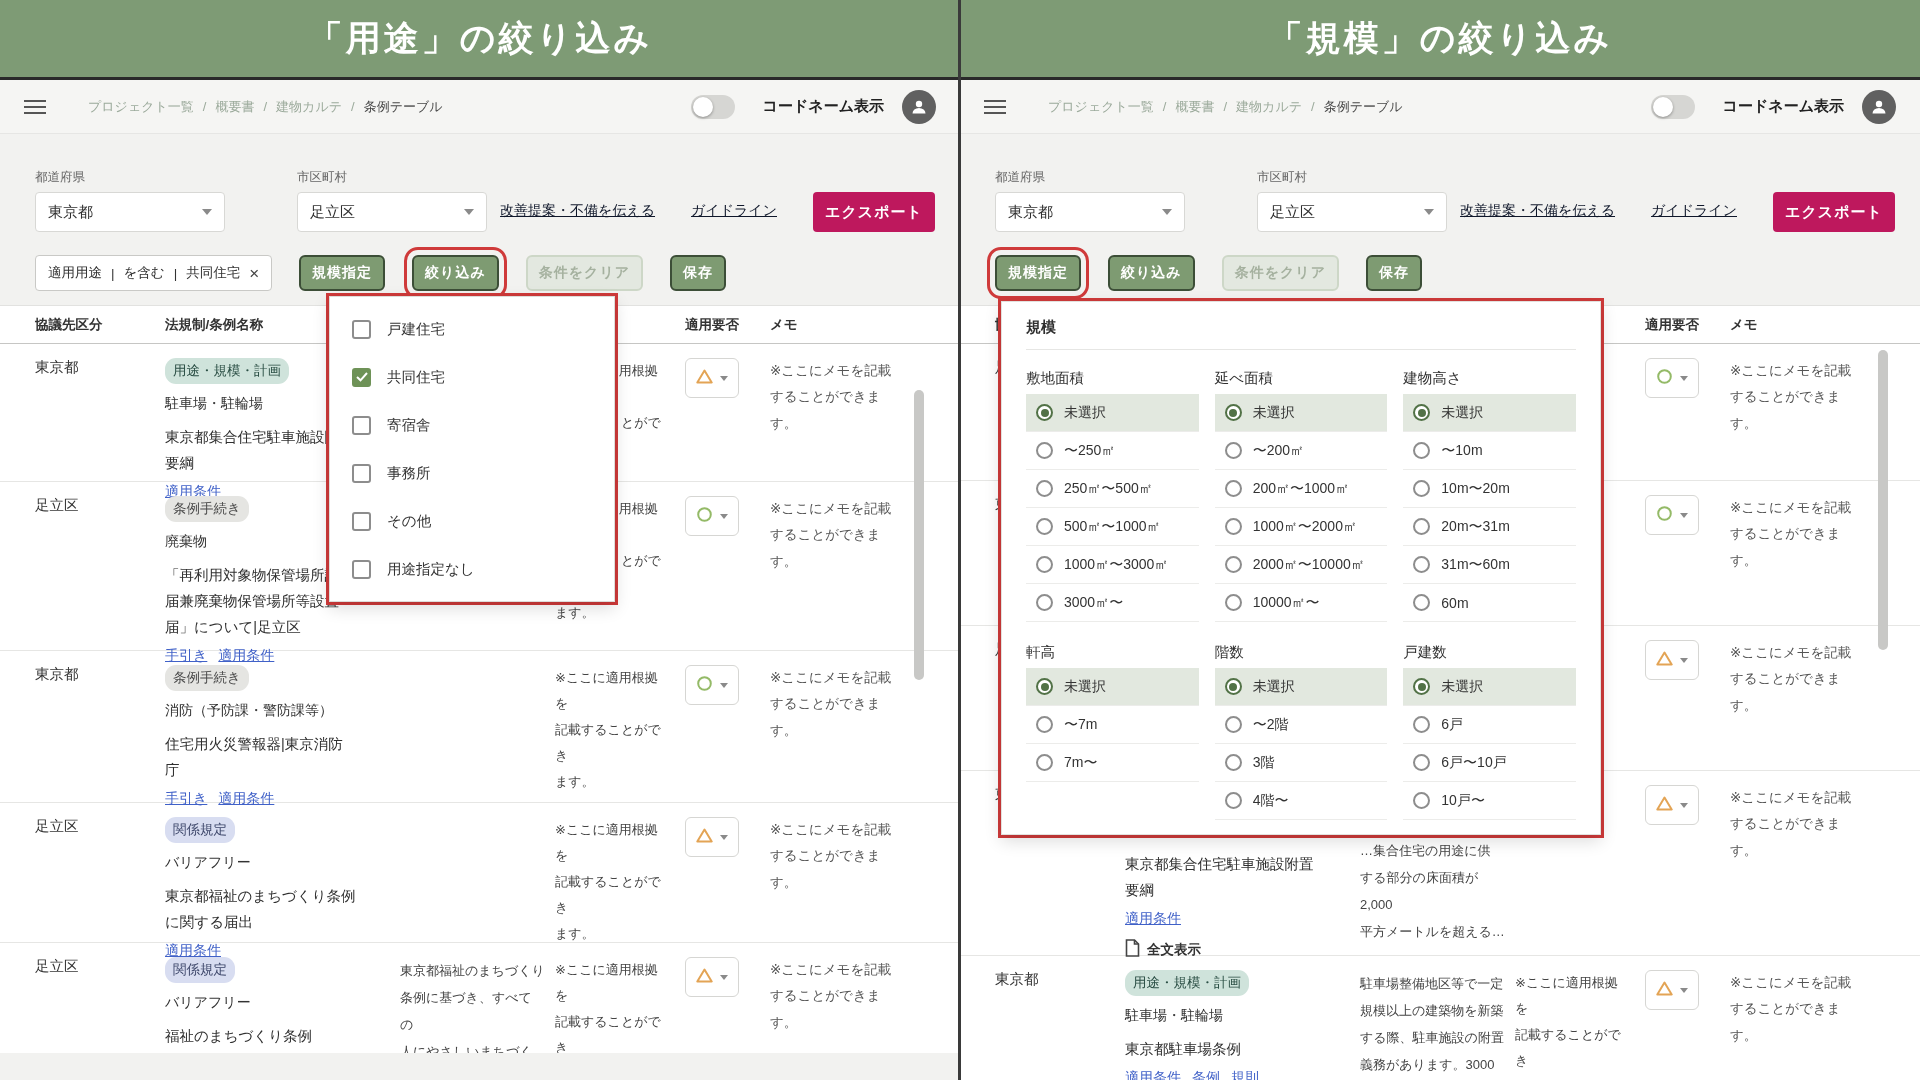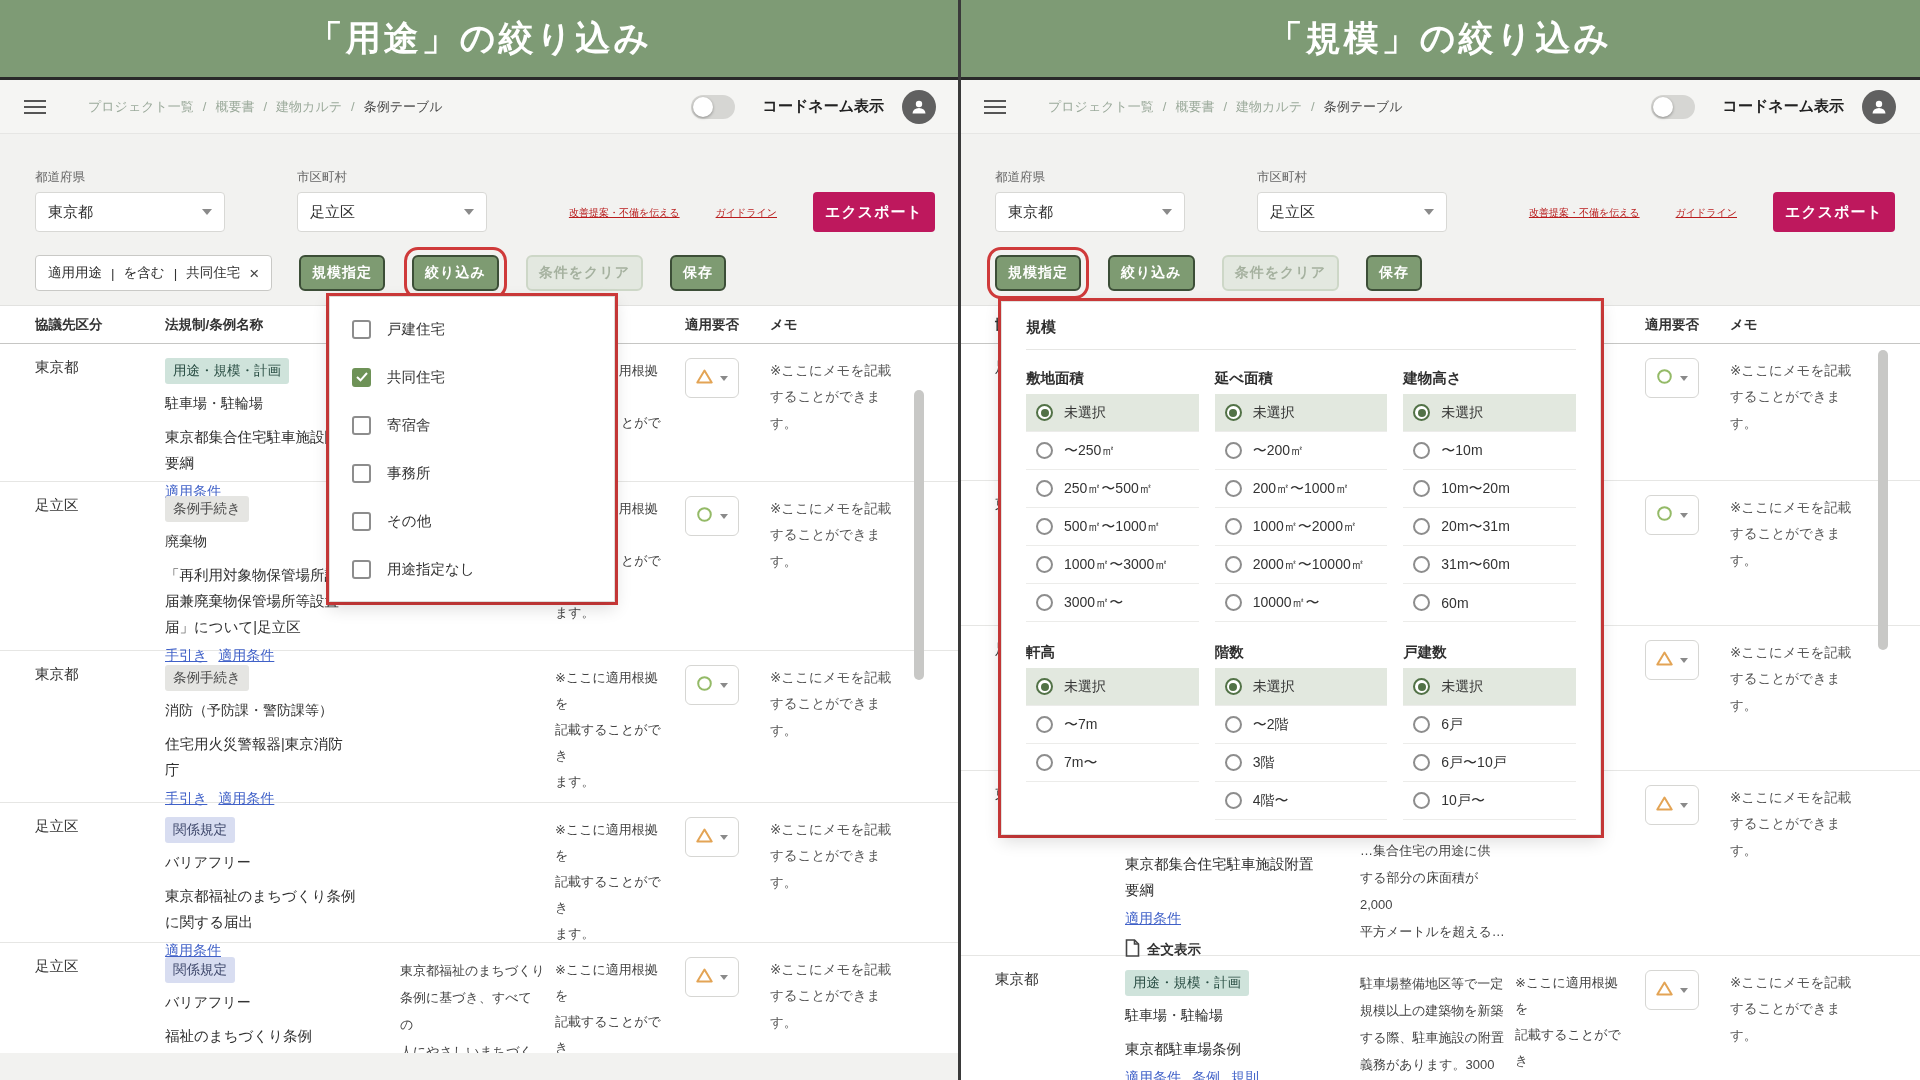--- a/index.html
+++ b/index.html
@@ -25,41 +25,41 @@
   .toggle-label { font-size:15px; font-weight:bold; color:#222; margin:0 18px 0 28px; }
   .avatar { width:34px; height:34px; border-radius:50%; background:#606060; display:flex; align-items:center; justify-content:center; cursor:pointer; }
 
   .filter-row { display:flex; align-items:flex-end; padding:24px 25px 0 35px; }
   .field { display:flex; flex-direction:column; gap:6px; }
   .field.pref { margin-right:72px;margin-top:11px; }
   .field label { font-size:12.5px; color:#666; }
   .select { width:190px; height:40px; background:#fff; border:1px solid #d8d8d5; border-radius:4px;
     display:flex; align-items:center; justify-content:space-between; padding:0 12px; font-size:15px; color:#2f2f2f; cursor:pointer; }
   .caret { width:0; height:0; border-left:5px solid transparent; border-right:5px solid transparent; border-top:6px solid #8a8a8a; }
-  .flink { margin-left:auto; font-size:10px; color:#b91c1c; text-decoration:underline; cursor:pointer; margin-bottom:12px; white-space:nowrap; }
+  .flink { margin-left:auto; font-size:14px; color:#0f172a; text-decoration:underline; cursor:pointer; margin-bottom:12px; white-space:nowrap; }
   .flink + .flink { margin-left:36px; }
   .btn { border:none; font-family:inherit; cursor:pointer; display:inline-flex; align-items:center; justify-content:center; }
   .btn-export { margin-left:36px; width:122px; height:40px; background:#be185d; color:#fff; font-size:15px; font-weight:bold; border-radius:4px; letter-spacing:1px; }
 
   .toolbar { display:flex; align-items:center; gap:27px; margin:22px 0 0 35px; height:38px; }
   .chip { display:flex; align-items:center; gap:9px; height:36px; background:#fff; border:1px solid #c9c9c6; border-radius:4px; padding:0 12px; font-size:13.5px; color:#333; }
   .chip .x { font-size:17px; color:#444; cursor:pointer; line-height:1; }
   .btn-green { height:36px; padding:0 11px; background:#7e9b72; border:2px solid #3c4e37; border-radius:6px; color:#fff; font-size:14px; font-weight:bold; letter-spacing:1px; }
   .btn-pale { height:36px; padding:0 11px; background:#e3e8e0; border:2px solid #cdd7c7; border-radius:6px; color:#a5b19f; font-size:14px; font-weight:bold; letter-spacing:1px; }
   .annotated { outline:3px solid #cf3a3a; outline-offset:5px; }
 
   .tablecard { position:absolute; left:0; top:305px; width:1124px; background:#fff; overflow:hidden; border-top:1px solid #e2e2e0; z-index:1; }
   #pane-left .tablecard { height:748px; }
   #pane-right .tablecard { height:775px; }
   .thead, .trow { display:grid; grid-template-columns:130px 235px 155px 130px 85px 140px; padding-left:35px; }
   .thead { height:38px; align-items:center; border-bottom:1px solid #c6c6c4; font-size:13.5px; font-weight:bold; color:#333; }
   .trow { border-bottom:1px solid #e6e6e4; position:relative; }
   .cell { padding:14px 14px 0 0; }
   .district { font-size:14.5px; color:#333; }
-  .tag { display:inline-block; padding:4px 8px; border-radius:3px; font-size:13.5px; }
+  .tag { display:inline-block; padding:4px 8px; border-radius:11px; font-size:13.5px; }
   .tag.plan { background:#cfe3db; color:#2b4f45; }
   .tag.procedure { background:#e5e5e2; color:#494949; }
   .tag.regulation { background:#d8ddf1; color:#3a4468;text-align:center; }
   .cat { margin-top:11px; font-size:14px; color:#333; }
   .lawname { margin-top:11px; font-size:14.5px; color:#2f2f2f; line-height:1.8; white-space:pre-line; }
   .linkrow { margin-top:7px; display:flex; gap:11px; flex-wrap:wrap; }
   .linkrow a { color:#4061c8; font-size:14px; text-decoration:underline; cursor:pointer; }
   .fulltext { margin-top:11px; display:flex; align-items:center; gap:7px; font-size:13.5px; font-weight:bold; color:#333; cursor:pointer; }
   .desc { font-size:13px; color:#444; line-height:2.08; white-space:pre-line; padding-right:10px; }
   .basis { font-size:13px; color:#444; line-height:2.0; white-space:pre-line; }
@@ -74,21 +74,21 @@
   .usage-inner { background:#fff; border:1px solid #ddddda; box-shadow:0 6px 16px rgba(0,0,0,.14); padding:8px 0; }
   .u-item { height:48px; display:flex; align-items:center; gap:16px; padding:0 0 0 22px; cursor:pointer; }
   .cbox { width:19px; height:19px; border:2px solid #8d8d8d; border-radius:3px; background:#fff; display:flex; align-items:center; justify-content:center; }
   .cbox.on { background:#6e9257; border-color:#6e9257; }
   .u-item span.lab { font-size:14.5px; color:#333; }
 
   .scale-panel { position:absolute; left:38px; top:298px; width:606px; border:3px solid #cf3a3a; z-index:30; }
   .scale-inner { background:#fff; border:1px solid #e2e2df; box-shadow:0 6px 16px rgba(0,0,0,.14); padding:16px 24px 14px; }
   .scale-title { font-size:15px; font-weight:bold; color:#2f2f2f; padding-bottom:12px; border-bottom:1px solid #e6e6e4; margin-bottom:12px; }
   .sgroups { display:grid; grid-template-columns:repeat(3,1fr); column-gap:16px; }
-  .shead { font-size:14.5px; font-weight:bold; color:#2f2f2f; height:32px; display:flex; align-items:center; }
+  .shead { font-size:14.5px; font-weight:normal; color:#2f2f2f; height:32px; display:flex; align-items:center; }
   .sopt { height:38px; display:flex; align-items:center; gap:11px; padding:0 10px; border-bottom:1px solid #ececea; font-size:14px; color:#333; cursor:pointer; }
   .sopt.sel { background:#e2e8df; }
   .radio { width:17px; height:17px; border-radius:50%; border:2px solid #8d8d8d; background:#fff; position:relative; flex:none; }
   .radio.on { border-color:#527247; }
   .radio.on::after { content:""; position:absolute; inset:2.5px; border-radius:50%; background:#527247; }
   .sgap { height:14px; }
 </style>
 </head>
 <body>
 

